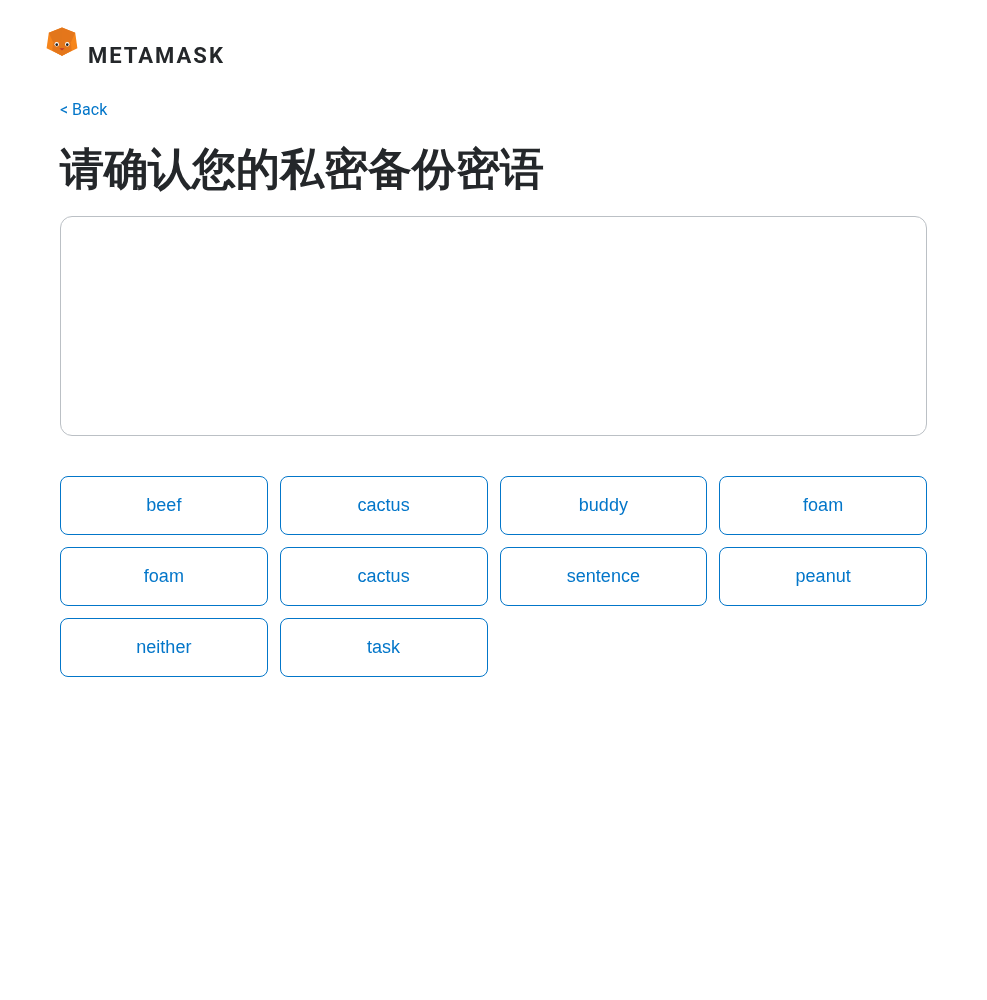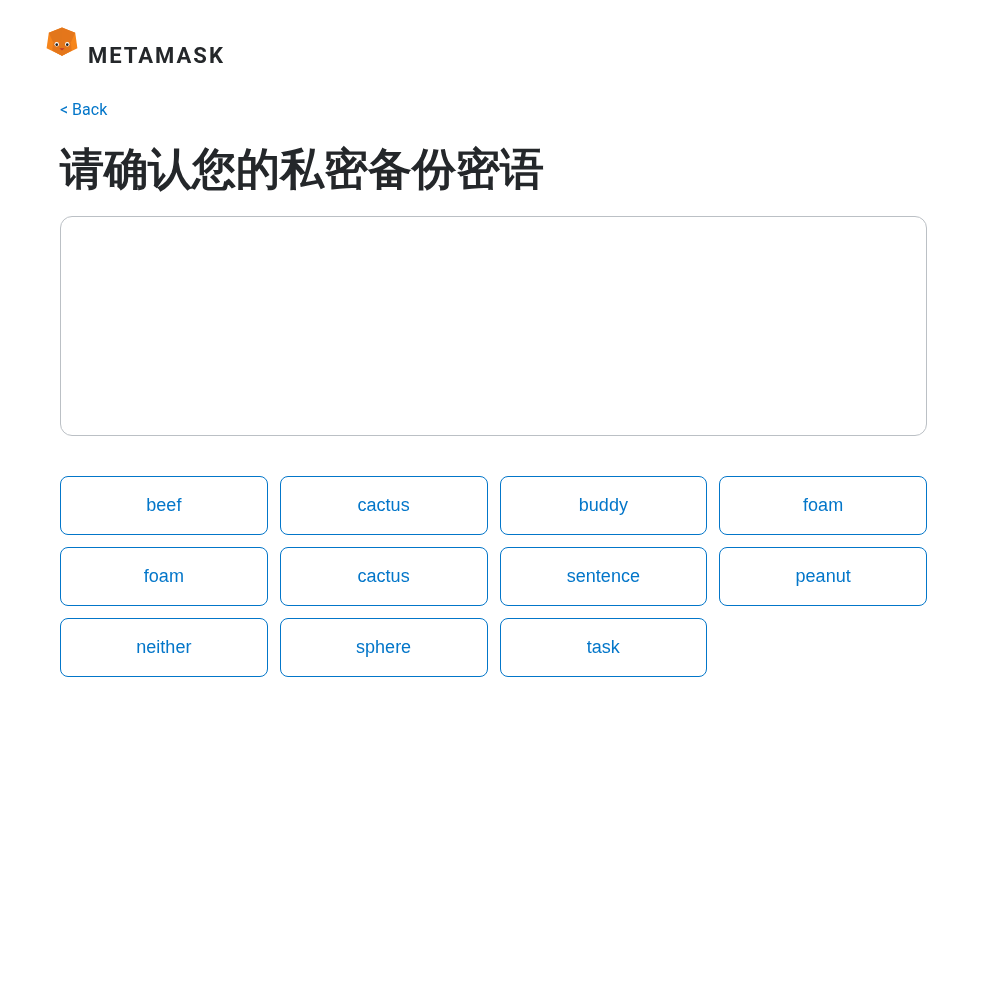--- a/index.html
+++ b/index.html
@@ -131,16 +131,15 @@
   <div class="word-grid">
   <button class="word-chip">beef</button>
       <button class="word-chip">cactus</button>
       <button class="word-chip">buddy</button>
       <button class="word-chip">foam</button>
       <button class="word-chip">foam</button>
       <button class="word-chip">cactus</button>
       <button class="word-chip">sentence</button>
       <button class="word-chip">peanut</button>
       <button class="word-chip">neither</button>
-      <button class="word-chip">sphere</button>
       <button class="word-chip">task</button>
     </div>
 </main>
 
 </body></html>

